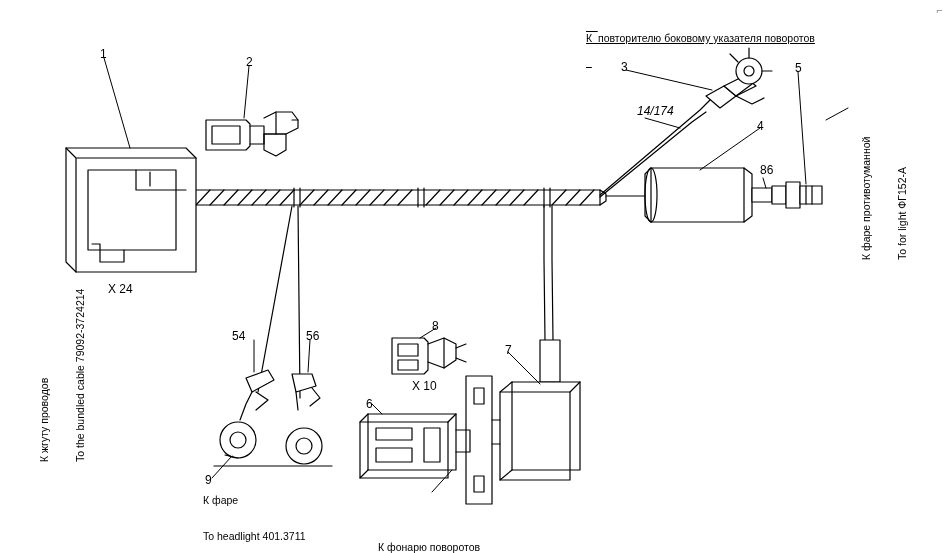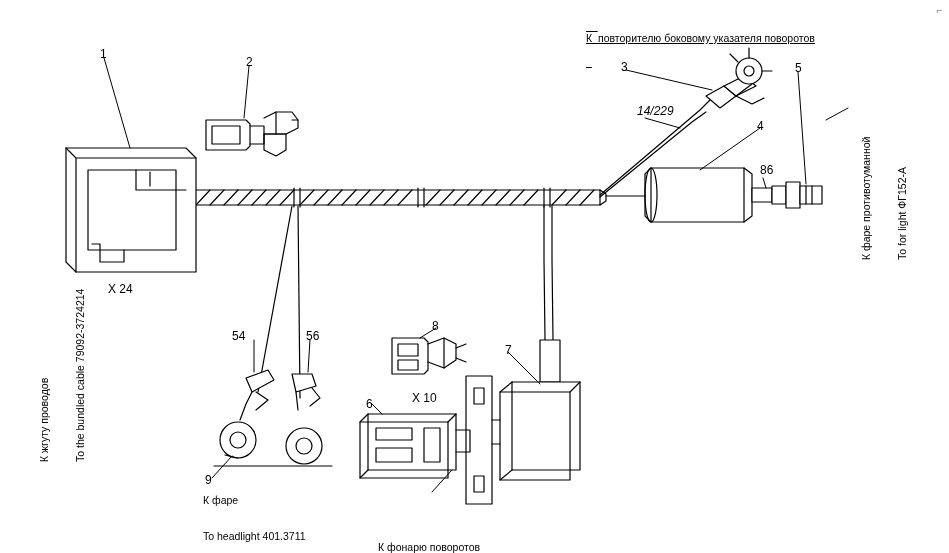--- a/index.html
+++ b/index.html
@@ -264,19 +264,19 @@
   <div class="num" style="left:621px; top:61px;">3</div>
   <div class="num" style="left:757px; top:120px;">4</div>
   <div class="num" style="left:795px; top:62px;">5</div>
   <div class="num" style="left:366px; top:398px;">6</div>
   <div class="num" style="left:505px; top:344px;">7</div>
   <div class="num" style="left:432px; top:320px;">8</div>
   <div class="num" style="left:205px; top:474px;">9</div>
   <div class="num" style="left:232px; top:330px;">54</div>
   <div class="num" style="left:760px; top:164px;">86</div>
   <div class="num" style="left:306px; top:330px;text-align:center;">56</div>
-  <div class="num" style="left:637px; top:105px; font-style:italic;">14/229</div>
+  <div class="num" style="left:637px; top:105px; font-style:italic;">14/174</div>
 
   <div class="num" style="left:108px; top:283px;">X 24</div>
-  <div class="num" style="left:412px; top:392px;text-align:center;">X 10</div>
+  <div class="num" style="left:412px; top:380px;text-align:center;">X 10</div>
 
   <div class="corner">⌐</div>
 </div>
 
 </body></html>

